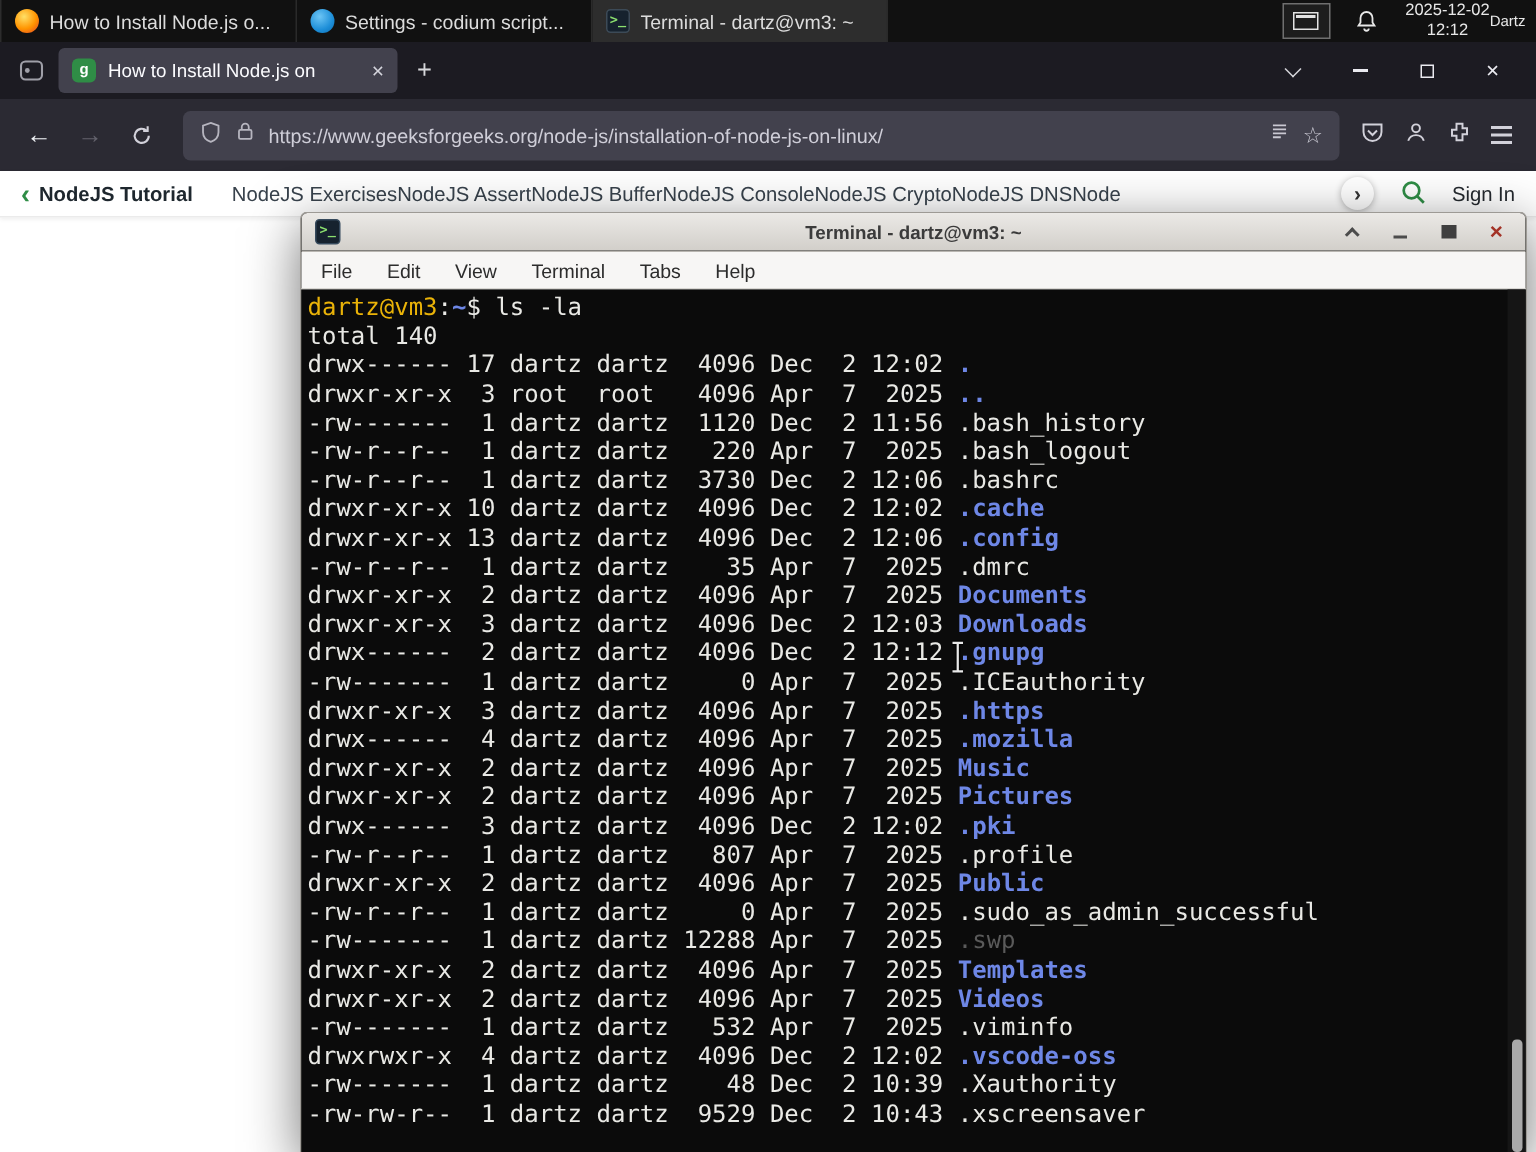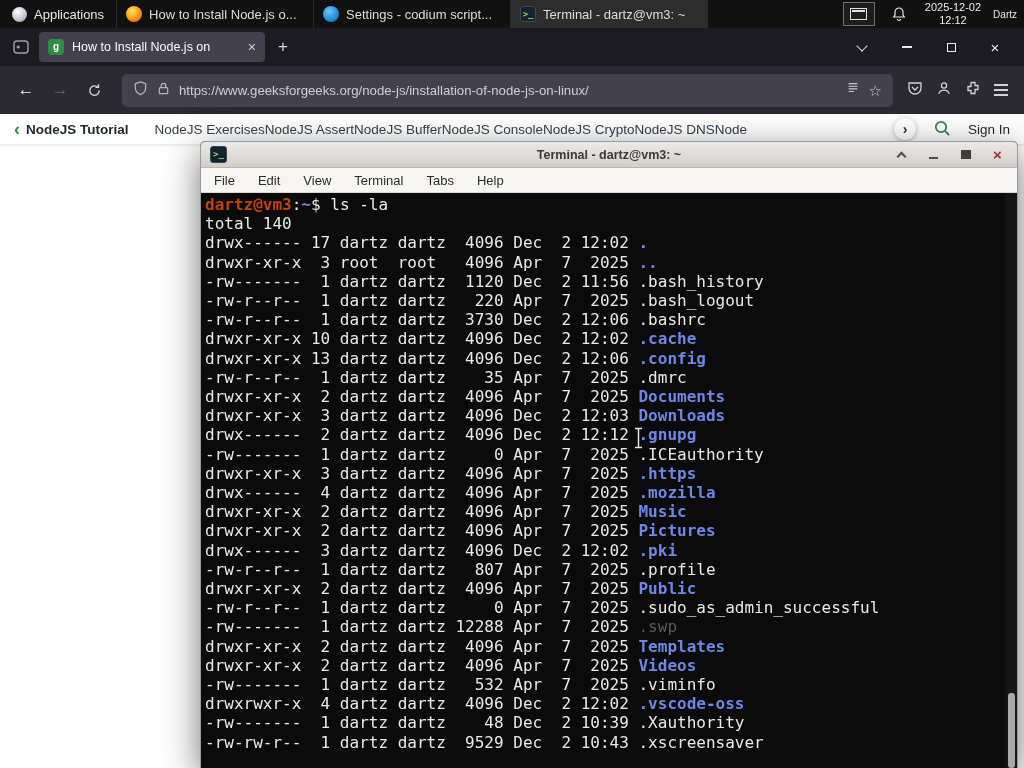--- a/index.html
+++ b/index.html
@@ -17,21 +17,21 @@
   .ttitle{white-space:nowrap;overflow:hidden;font-size:13px}
   .ticon{width:16px;height:16px;flex:none;border-radius:50%}
   .ticon.firefox{background:radial-gradient(circle at 38% 32%,#ffe066,#ff9400 55%,#e8551d 88%)}
   .ticon.codium{background:radial-gradient(circle at 38% 32%,#6cc5f5,#1d8ed8 60%,#0b6db0)}
   .ticon.terminal{border-radius:3px;background:#16222e;border:1px solid #3c4a57;color:#8be06f;font:bold 9px/14px "DejaVu Sans Mono",monospace;text-align:center}
   .spacer{flex:1}
   .tray{width:32px;height:24px;border:1px solid #6f6f6f;background:#1d1d1d;display:flex;align-items:center;justify-content:center;margin-right:16px}
   .tray-glyph{width:17px;height:12px;border:1px solid #e3e3e3;position:relative}
   .tray-glyph::after{content:"";position:absolute;left:1px;top:1px;right:1px;height:2px;background:#e3e3e3}
   .bellwrap{margin-right:18px;display:flex;align-items:center}
-  .clock{text-align:center;font-size:11px;line-height:13px;margin-right:12px}
+  .clock{text-align:center;font-size:11px;line-height:13px;}
   .user{font-size:10px;margin-right:7px;white-space:nowrap}
 
   
   #browser{position:absolute;top:28px;left:0;right:0;bottom:0;background:#fff;z-index:1}
   .tabbar{height:38px;background:#1c1b22;display:flex;align-items:center;padding:0 8px;gap:5px}
   .ffview{width:26px;height:26px;display:flex;align-items:center;justify-content:center;border-radius:4px}
   .tab{width:226px;height:30px;background:#42414d;border-radius:4px;display:flex;align-items:center;gap:8px;padding:0 9px;color:#fbfbfe}
   .favicon-gfg{width:16px;height:16px;flex:none;border-radius:4px;background:#2f8d46;color:#fff;font-weight:bold;font-size:10px;line-height:16px;text-align:center}
   .tab-title{flex:1;font-size:12.5px;white-space:nowrap;overflow:hidden}
   .tab-close{color:#d4d4dc;font-size:14px;line-height:14px}
@@ -70,37 +70,33 @@
   .tbar-ctl{margin-left:auto;display:flex;align-items:center;gap:17px;z-index:1;padding-right:3px}
   .tc{width:15px;height:16px;display:flex;align-items:center;justify-content:center}
   .chev-up{width:7px;height:7px;border-left:2px solid #4c4c4c;border-top:2px solid #4c4c4c;transform:rotate(45deg);margin-top:4px}
   .tc-bar{width:9px;height:2px;background:#4c4c4c;margin-top:6px}
   .tc-box{width:10px;height:9px;background:#3f3f3f}
   .tc-close{color:#a33226;font-weight:700;font-size:15px;line-height:15px}
   #menubar{height:25px;background:#f7f6f5;border-bottom:1px solid #d9d7d3;display:flex;align-items:center;padding:0 13px;gap:23px;font-size:13px;color:#2c2c2c}
   .tcontent{position:absolute;top:51px;left:0;right:0;bottom:0;background:#0b0b0b;overflow:hidden;padding:2px 0 0 4px}
   .tline{white-space:pre;font:16px/19.2px "DejaVu Sans Mono",monospace}
   .c-fg{color:#e9e9e5}
-  .c-green{color:#c2410c;font-weight:700}
+  .c-green{color:#eab308;font-weight:400}
   .c-blue{color:#6e87e6;font-weight:700}
   .c-dir{color:#6e87e6;font-weight:700}
   .c-dim{color:#5a5a5a}
   .tscroll{position:absolute;top:51px;right:0;width:12px;bottom:0;background:#151515}
   .tthumb{position:absolute;left:3px;right:2px;top:87%;height:13%;background:#a9a9a9;border-radius:3px}
 
   #cursor{position:absolute;left:632px;top:426px;z-index:50}
 </style>
 </head>
 <body>
 
 <div id="panel">
-  <div class="apps">
-    <span class="apps-icon"></span>
-    <span>Applications</span>
-  </div>
   <div class="psep"></div>
   <div id="taskbar">
       <div class="task">
         <span class="ticon firefox"></span>
         <span class="ttitle">How to Install Node.js o...</span>
       </div>
       <div class="task">
         <span class="ticon codium"></span>
         <span class="ttitle">Settings - codium script...</span>
       </div>

